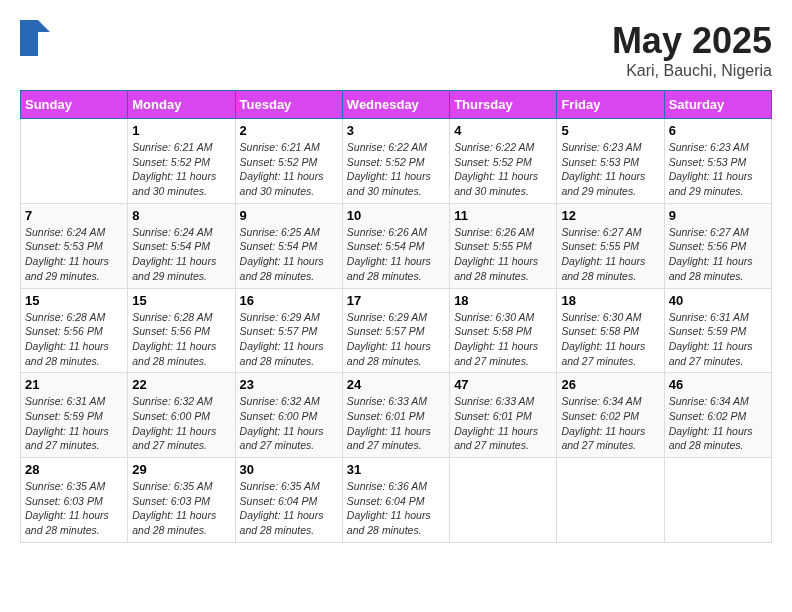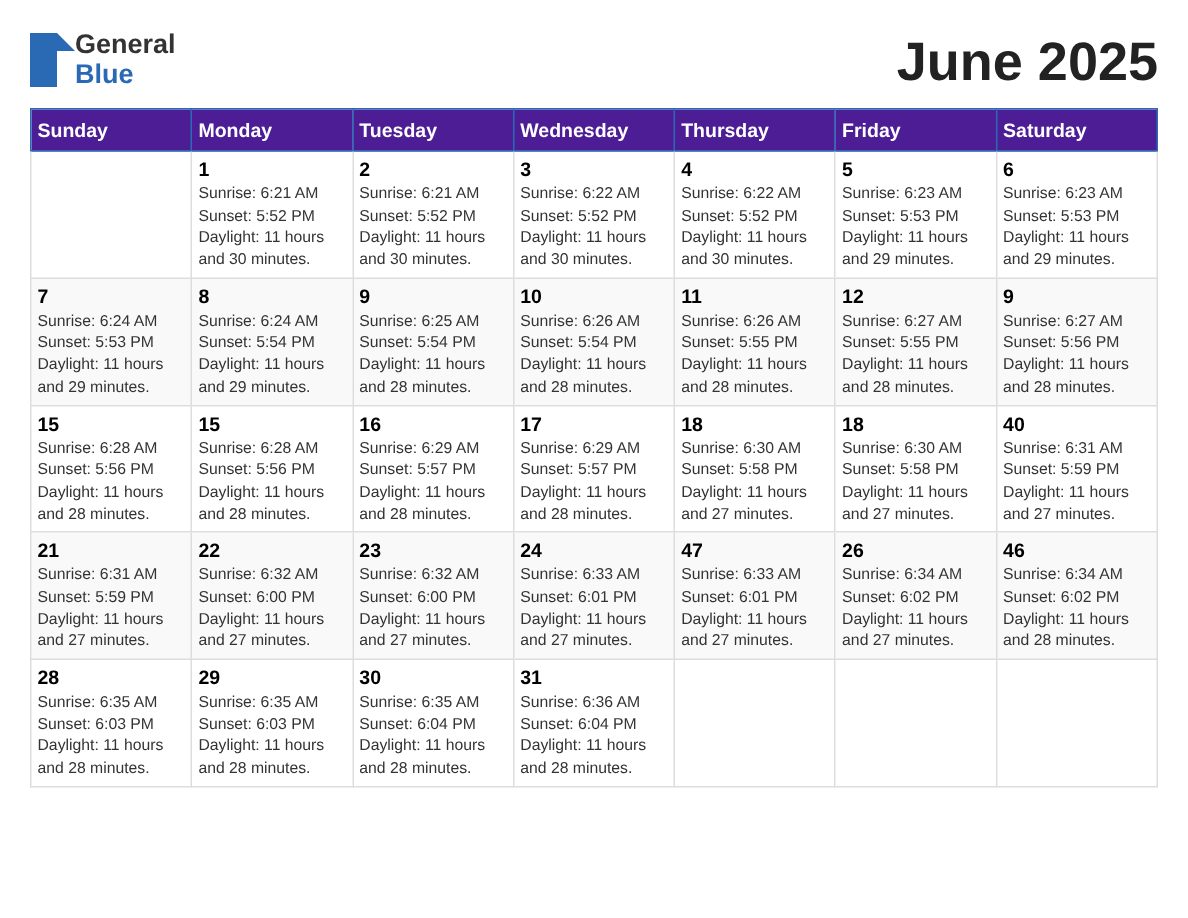--- a/index.html
+++ b/index.html
@@ -40,21 +40,21 @@
     .subtitle {
       font-size: 16px;
       color: #444;
     }
     table {
       width: 100%;
       border-collapse: collapse;
       font-size: 11px;
     }
     thead tr {
-      background: #4c1d95;
+      background: #d946ef;
       color: #fff;
     }
     thead th {
       padding: 6px 4px;
       text-align: left;
       font-size: 13px;
       font-weight: bold;
       border: 1px solid #2a6ab5;
     }
     tbody tr {
@@ -69,40 +69,38 @@
     .day-num {
       font-weight: bold;
       font-size: 13px;
       display: block;
       margin-bottom: 2px;
     }
     .day-info {
       color: #333;
       font-size: 10.5px;
       line-height: 1.4;
+      font-style: italic;
     }
     tbody tr:nth-child(even) {
       background: #f9f9f9;
     }
   </style>
 </head>
 <body>
 
 <div class="header">
   <div class="logo">
     <svg width="30" height="36" viewBox="0 0 30 36">
       <polygon points="0,0 18,0 30,12 18,12 18,36 0,36" fill="#2a6ab5"></polygon>
     </svg>
-    <div class="logo-text">
-      <span class="logo-general">General</span>
-      <span class="logo-blue">Blue</span>
-    </div>
   </div>
   <div class="title-block">
-    <div class="main-title">June 2025</div>
+    <div class="main-title">May 2025</div>
+    <div class="subtitle">Kari, Bauchi, Nigeria</div>
   </div>
 </div>
 
 <table>
   <thead>
     <tr>
     <th>Sunday</th>
         <th>Monday</th>
         <th>Tuesday</th>
         <th>Wednesday</th>

